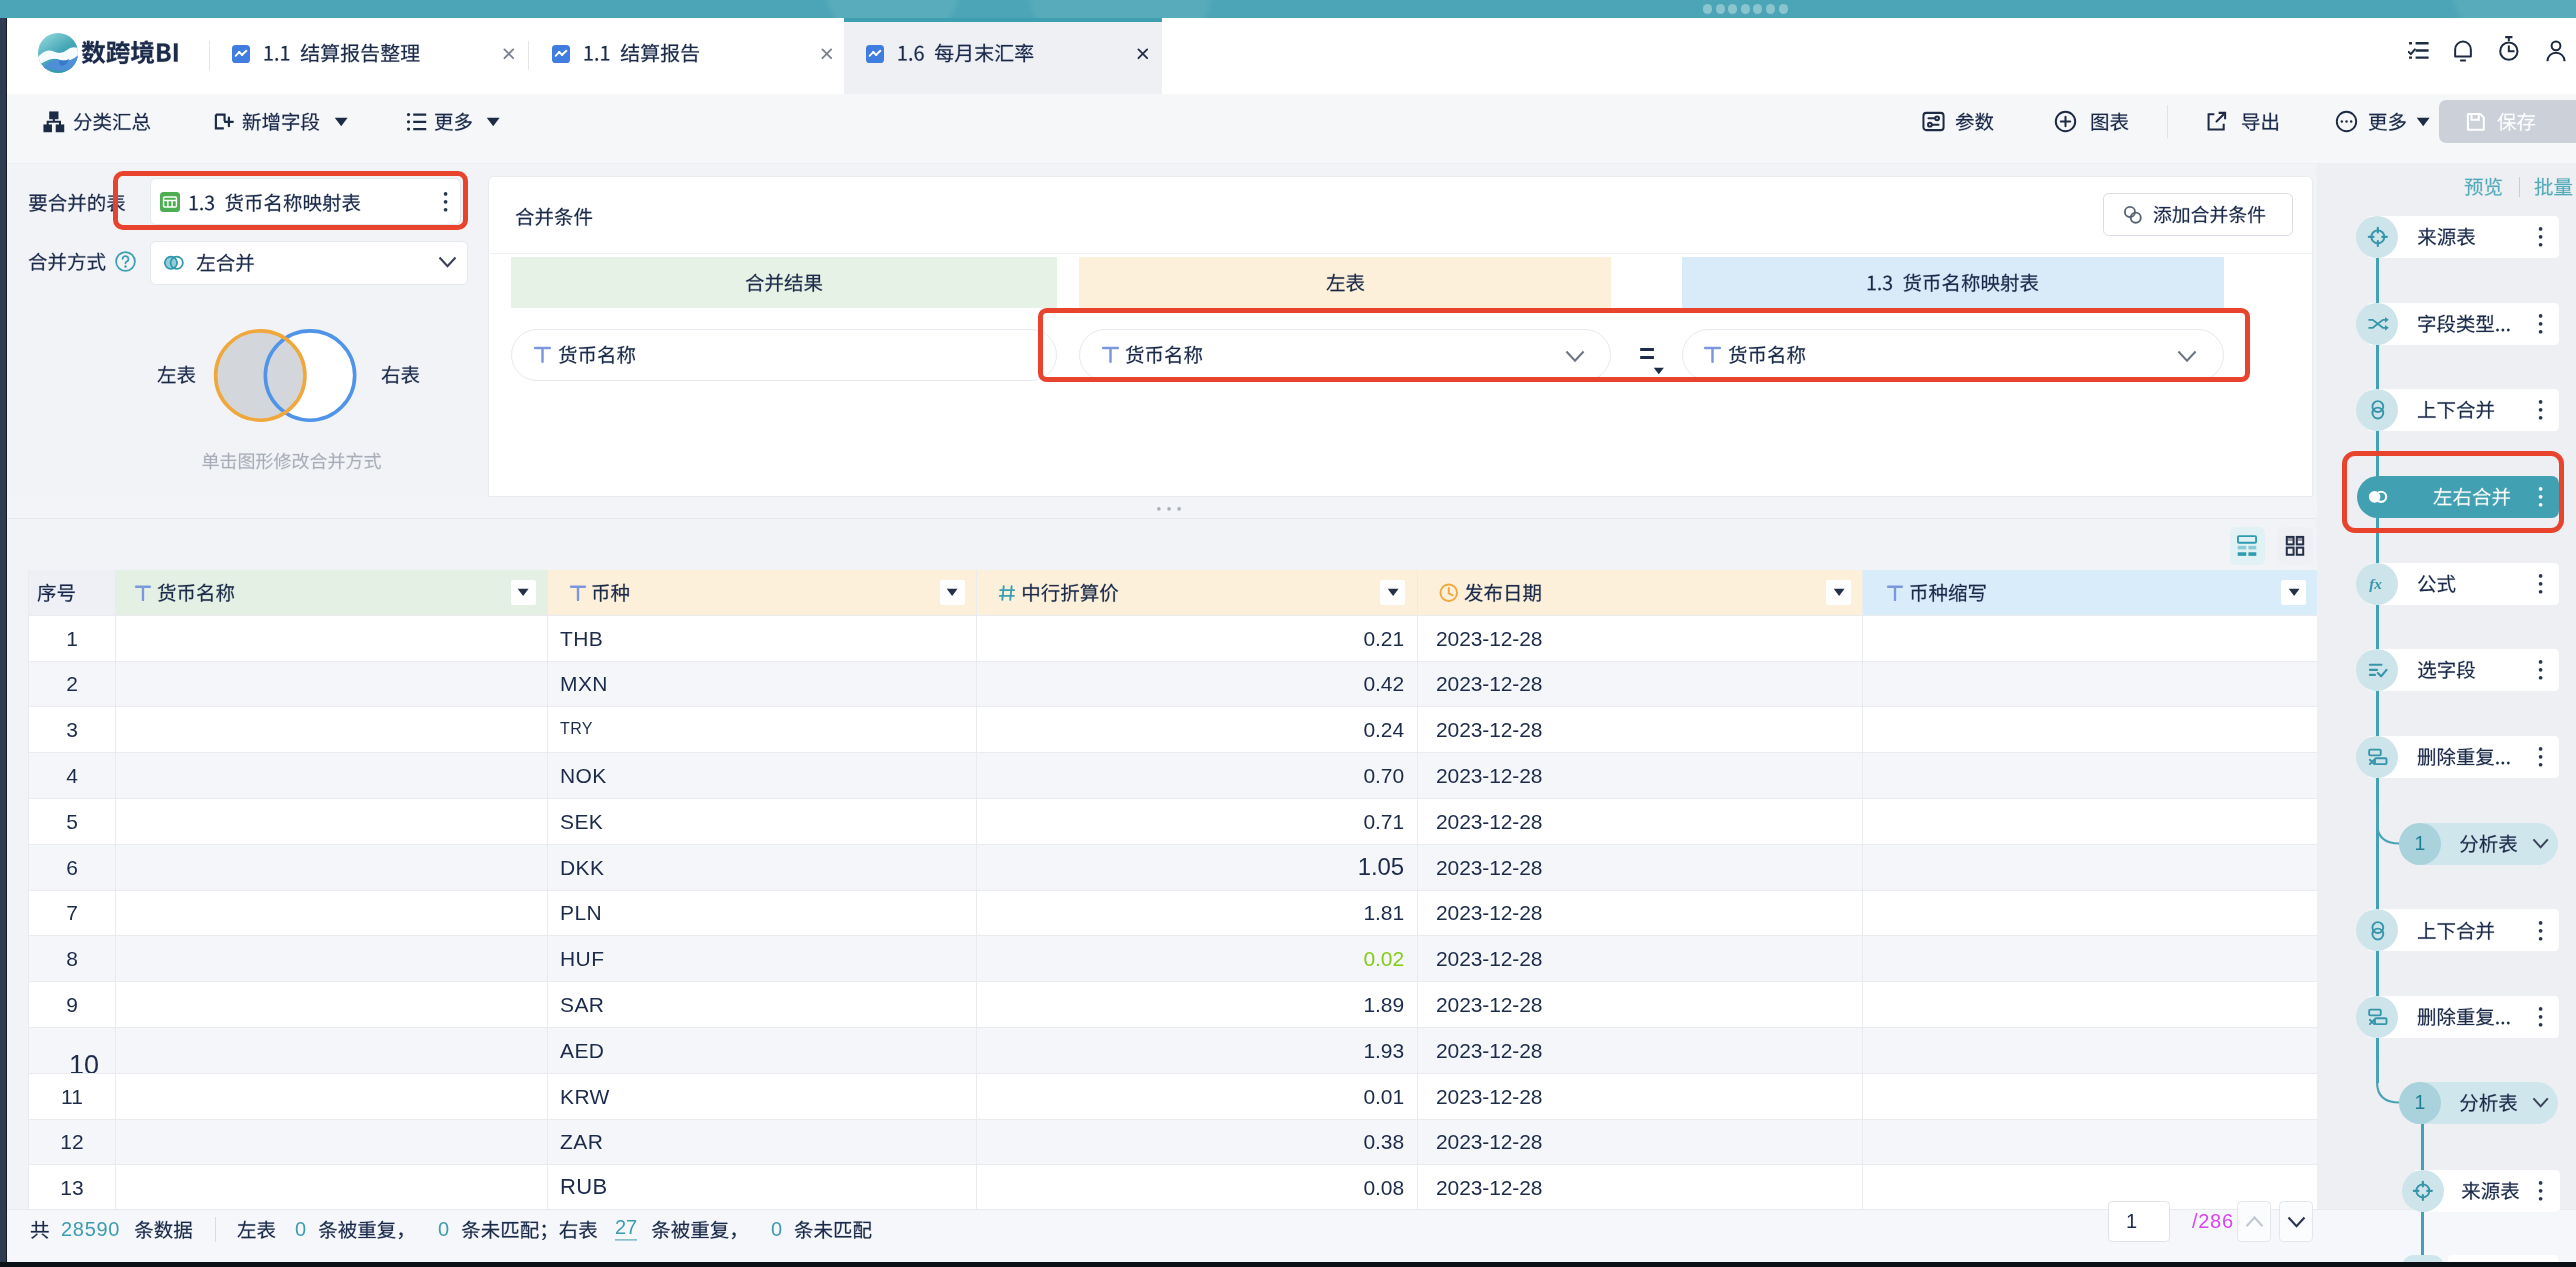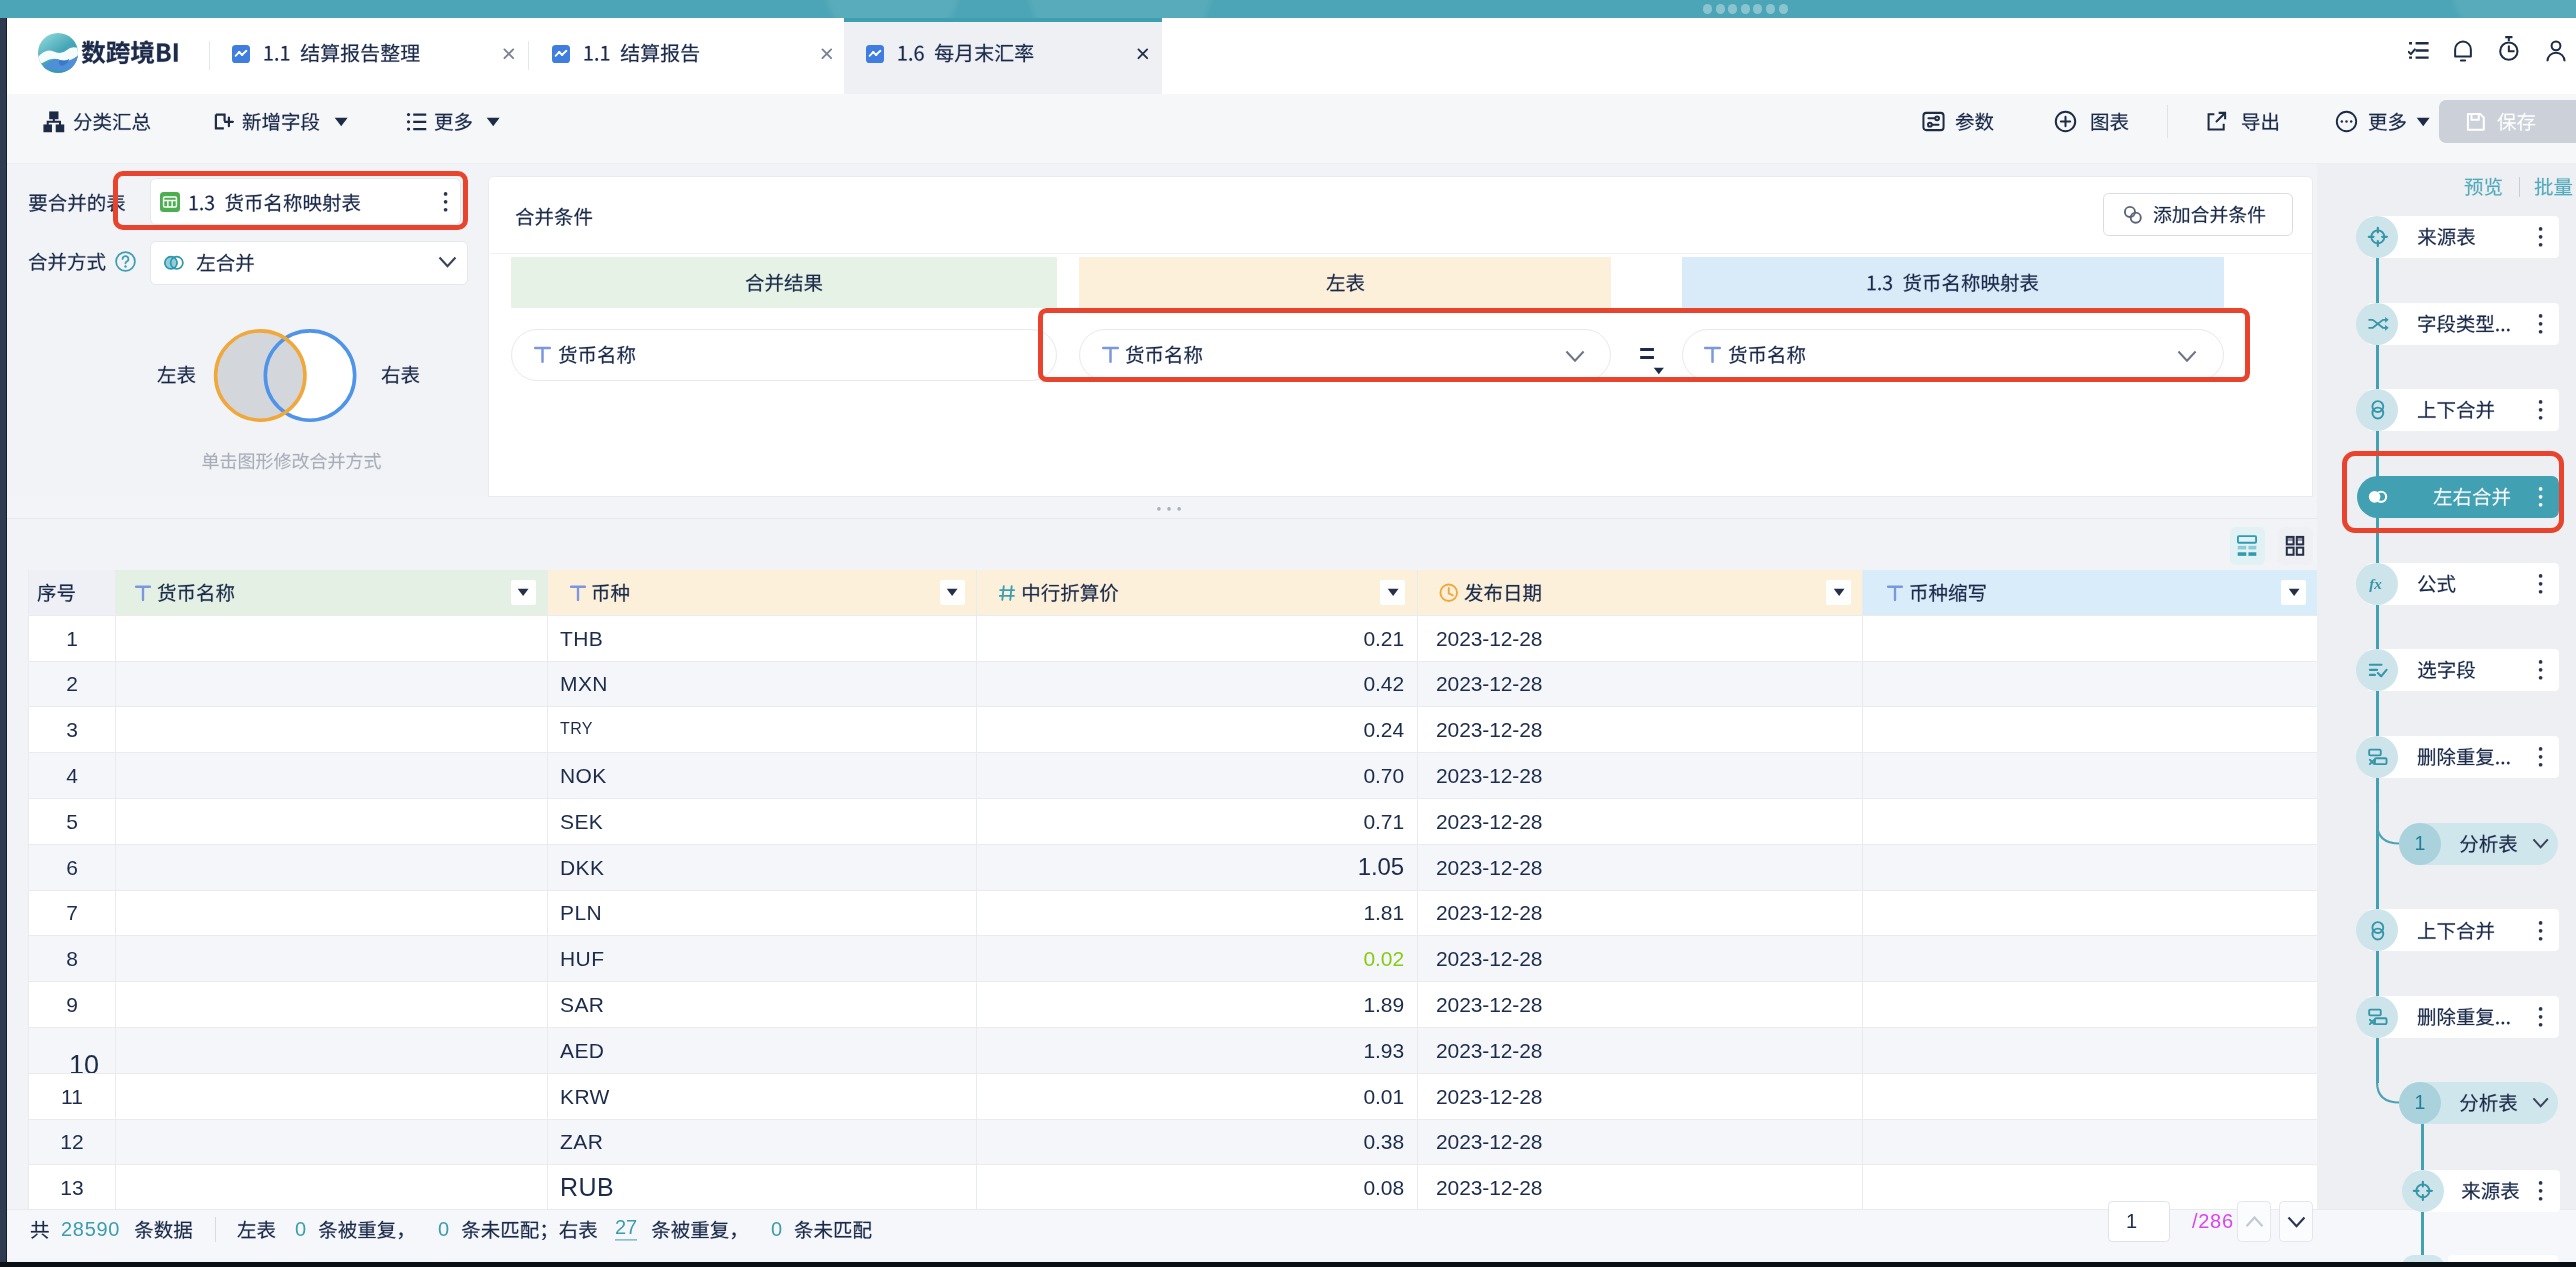--- a/index.html
+++ b/index.html
@@ -627,21 +627,21 @@
     <div class="abs" style="left:72px;top:1096px;transform:translate(-50%,-50%);font-size:21px;color:#1c2b4a;letter-spacing:0px;font-weight:400;white-space:nowrap;line-height:1;">11</div>
     <div class="abs" style="left:560px;top:1096px;transform:translate(0,-50%);font-size:21px;color:#1c2b4a;letter-spacing:0.4px;font-weight:400;white-space:nowrap;line-height:1;">KRW</div>
     <div class="abs" style="left:1404px;top:1096px;transform:translate(-100%,-50%);font-size:21px;color:#1c2b4a;letter-spacing:-0.1px;font-weight:400;white-space:nowrap;line-height:1;">0.01</div>
     <div class="abs" style="left:1436px;top:1096px;transform:translate(0,-50%);font-size:21px;color:#1c2b4a;letter-spacing:-0.1px;font-weight:400;white-space:nowrap;line-height:1;">2023-12-28</div>
     <div class="abs" style="left:28px;top:1119px;width:2289px;height:46px;background:#f5f6f9"></div>
     <div class="abs" style="left:72px;top:1141px;transform:translate(-50%,-50%);font-size:21px;color:#1c2b4a;letter-spacing:0px;font-weight:400;white-space:nowrap;line-height:1;">12</div>
     <div class="abs" style="left:560px;top:1141px;transform:translate(0,-50%);font-size:21px;color:#1c2b4a;letter-spacing:0.4px;font-weight:400;white-space:nowrap;line-height:1;">ZAR</div>
     <div class="abs" style="left:1404px;top:1141px;transform:translate(-100%,-50%);font-size:21px;color:#1c2b4a;letter-spacing:-0.1px;font-weight:400;white-space:nowrap;line-height:1;text-align:center;">0.38</div>
     <div class="abs" style="left:1436px;top:1141px;transform:translate(0,-50%);font-size:21px;color:#1c2b4a;letter-spacing:-0.1px;font-weight:400;white-space:nowrap;line-height:1;">2023-12-28</div>
     <div class="abs" style="left:72px;top:1187px;transform:translate(-50%,-50%);font-size:21px;color:#1c2b4a;letter-spacing:0px;font-weight:400;white-space:nowrap;line-height:1;">13</div>
-    <div class="abs" style="left:560px;top:1187px;transform:translate(0,-50%);font-size:25px;color:#1c2b4a;letter-spacing:0.4px;font-weight:400;white-space:nowrap;line-height:1;">RUB</div>
+    <div class="abs" style="left:560px;top:1187px;transform:translate(0,-50%);font-size:22px;color:#1c2b4a;letter-spacing:0.4px;font-weight:400;white-space:nowrap;line-height:1;">RUB</div>
     <div class="abs" style="left:1404px;top:1187px;transform:translate(-100%,-50%);font-size:21px;color:#1c2b4a;letter-spacing:-0.1px;font-weight:400;white-space:nowrap;line-height:1;">0.08</div>
     <div class="abs" style="left:1436px;top:1187px;transform:translate(0,-50%);font-size:21px;color:#1c2b4a;letter-spacing:-0.1px;font-weight:400;white-space:nowrap;line-height:1;">2023-12-28</div>
     <div class="abs" style="left:115px;top:570px;width:1.4px;height:639px;background:#e9ebef"></div>
     <div class="abs" style="left:547px;top:570px;width:1.4px;height:639px;background:#e9ebef"></div>
     <div class="abs" style="left:976px;top:570px;width:1.4px;height:639px;background:#e9ebef"></div>
     <div class="abs" style="left:1417px;top:570px;width:1.4px;height:639px;background:#e9ebef"></div>
     <div class="abs" style="left:1862px;top:570px;width:1.4px;height:639px;background:#e9ebef"></div>
     <div class="abs" style="left:28px;top:570px;width:1.4px;height:639px;background:#e9ebef"></div>
     <div class="abs" style="left:28px;top:615px;width:2289px;height:1.4px;background:#e9ebef"></div>
     <div class="abs" style="left:28px;top:661px;width:2289px;height:1.4px;background:#e9ebef"></div>

